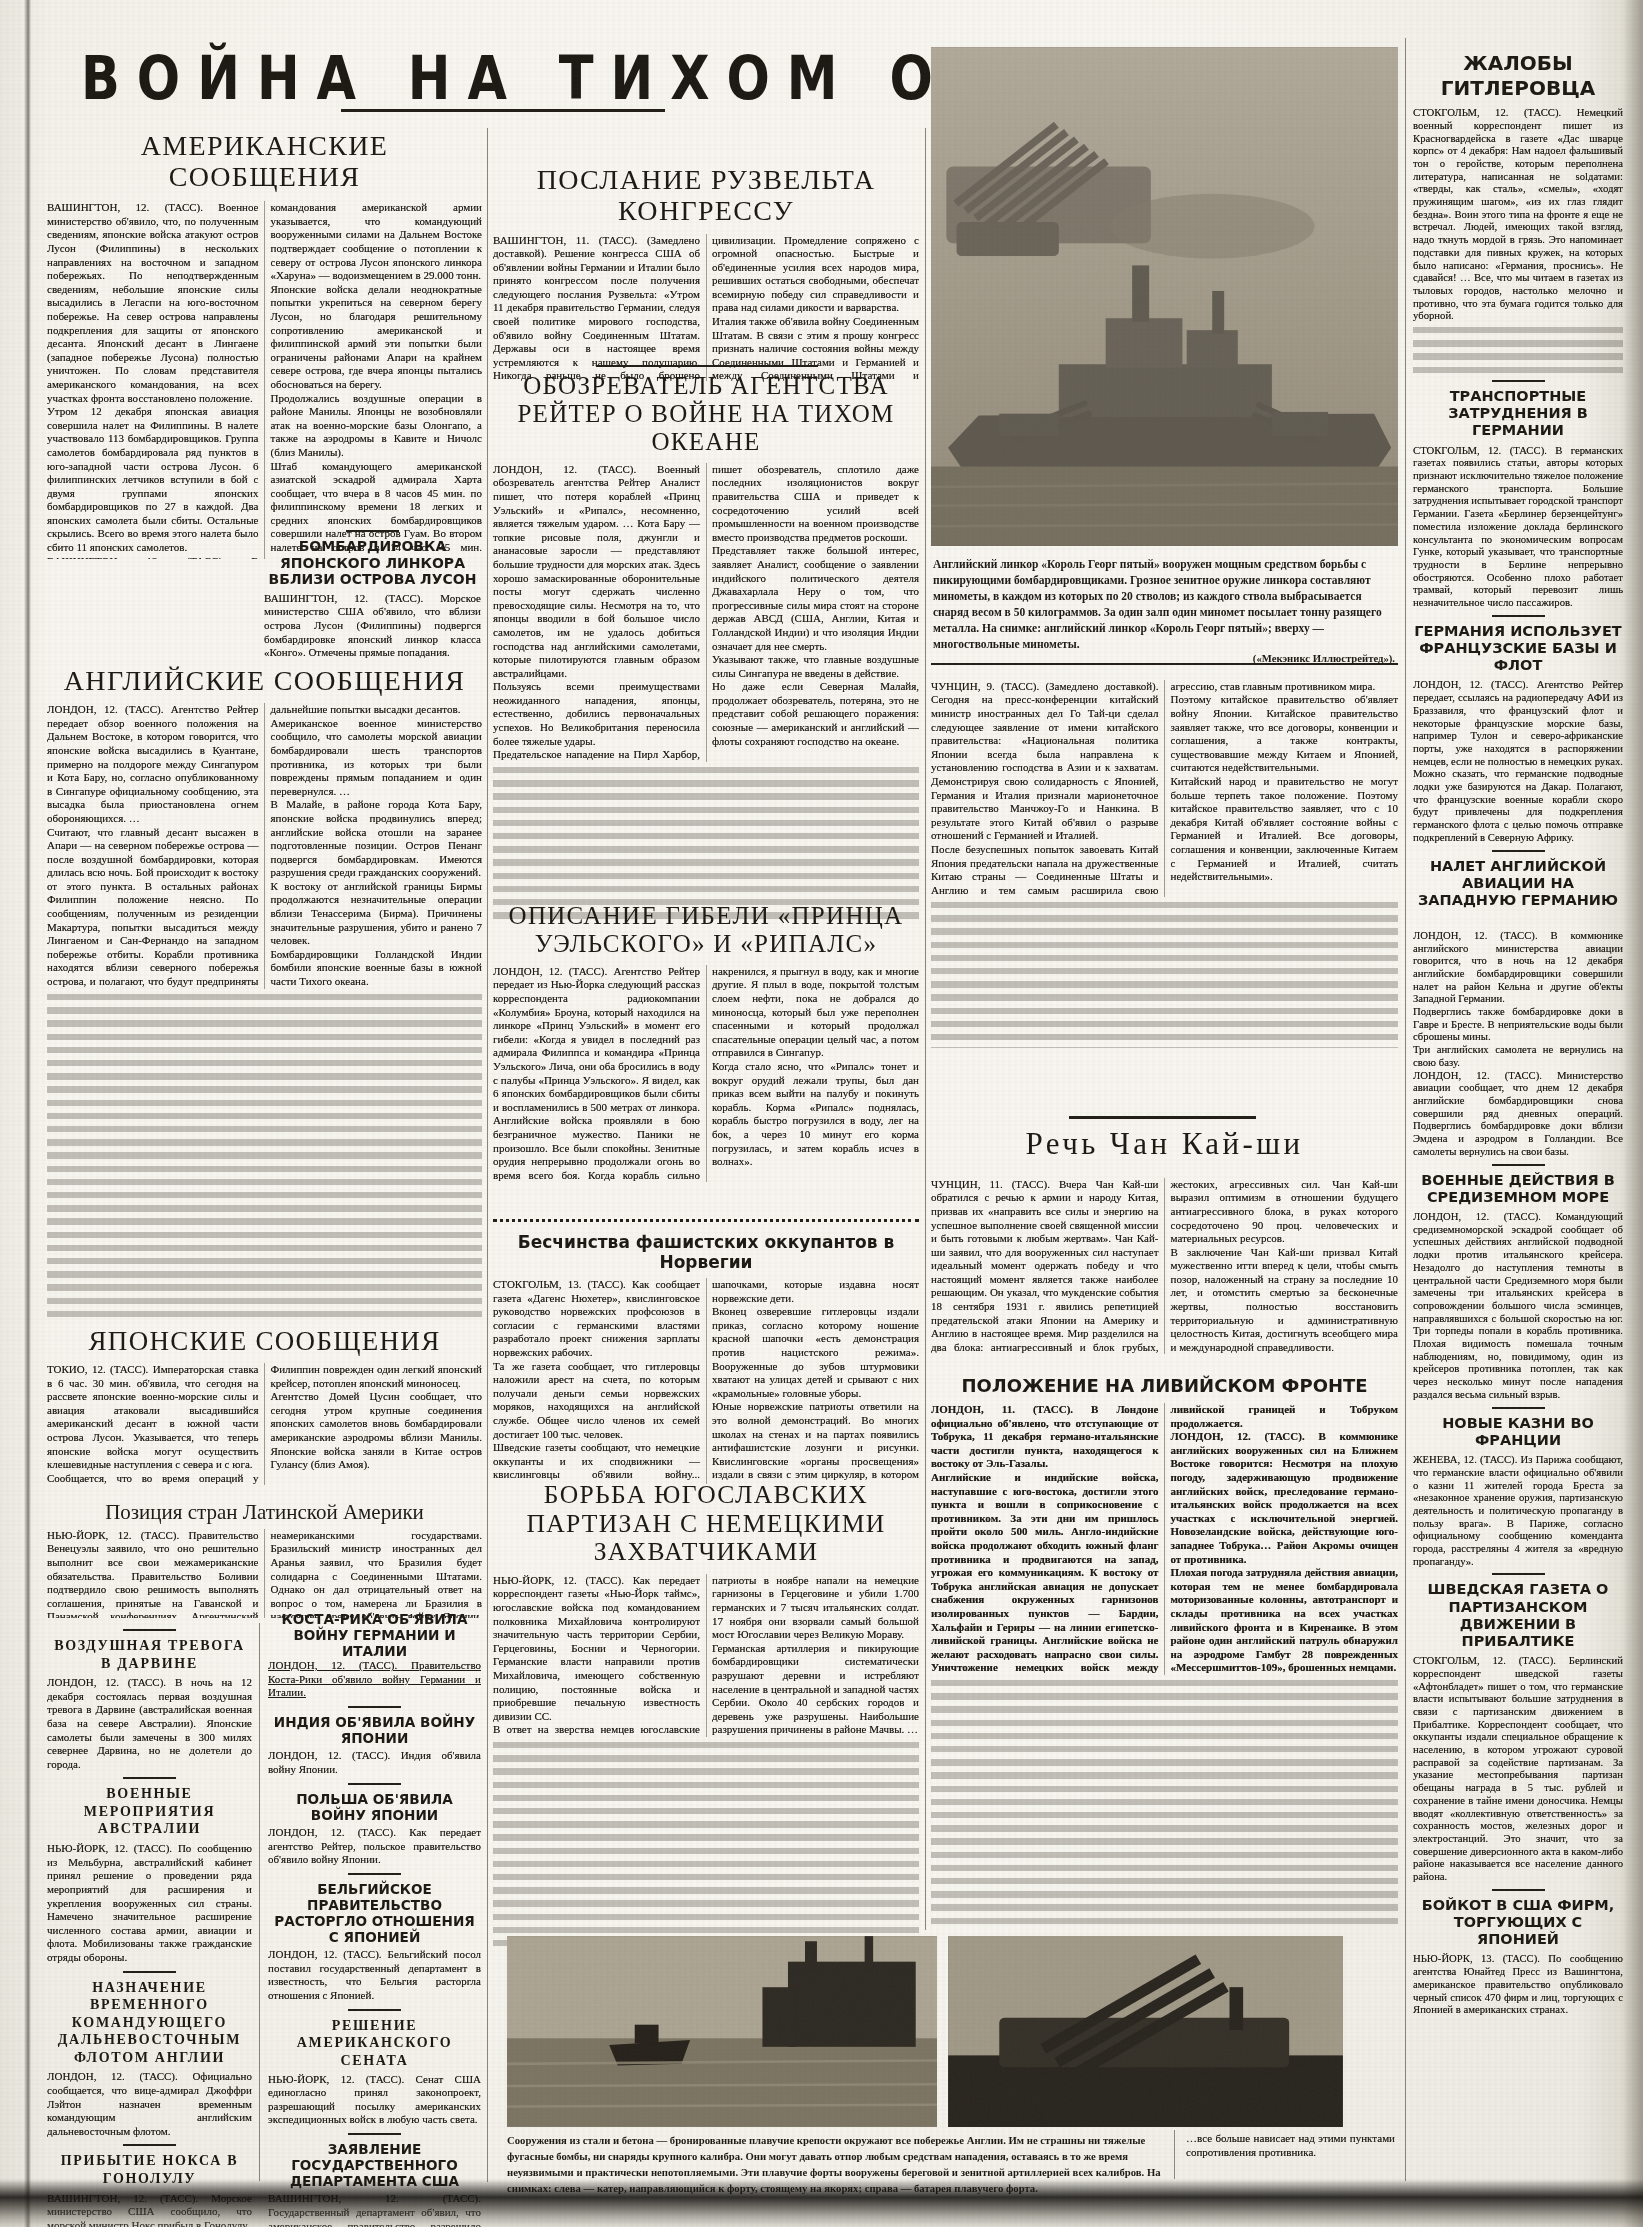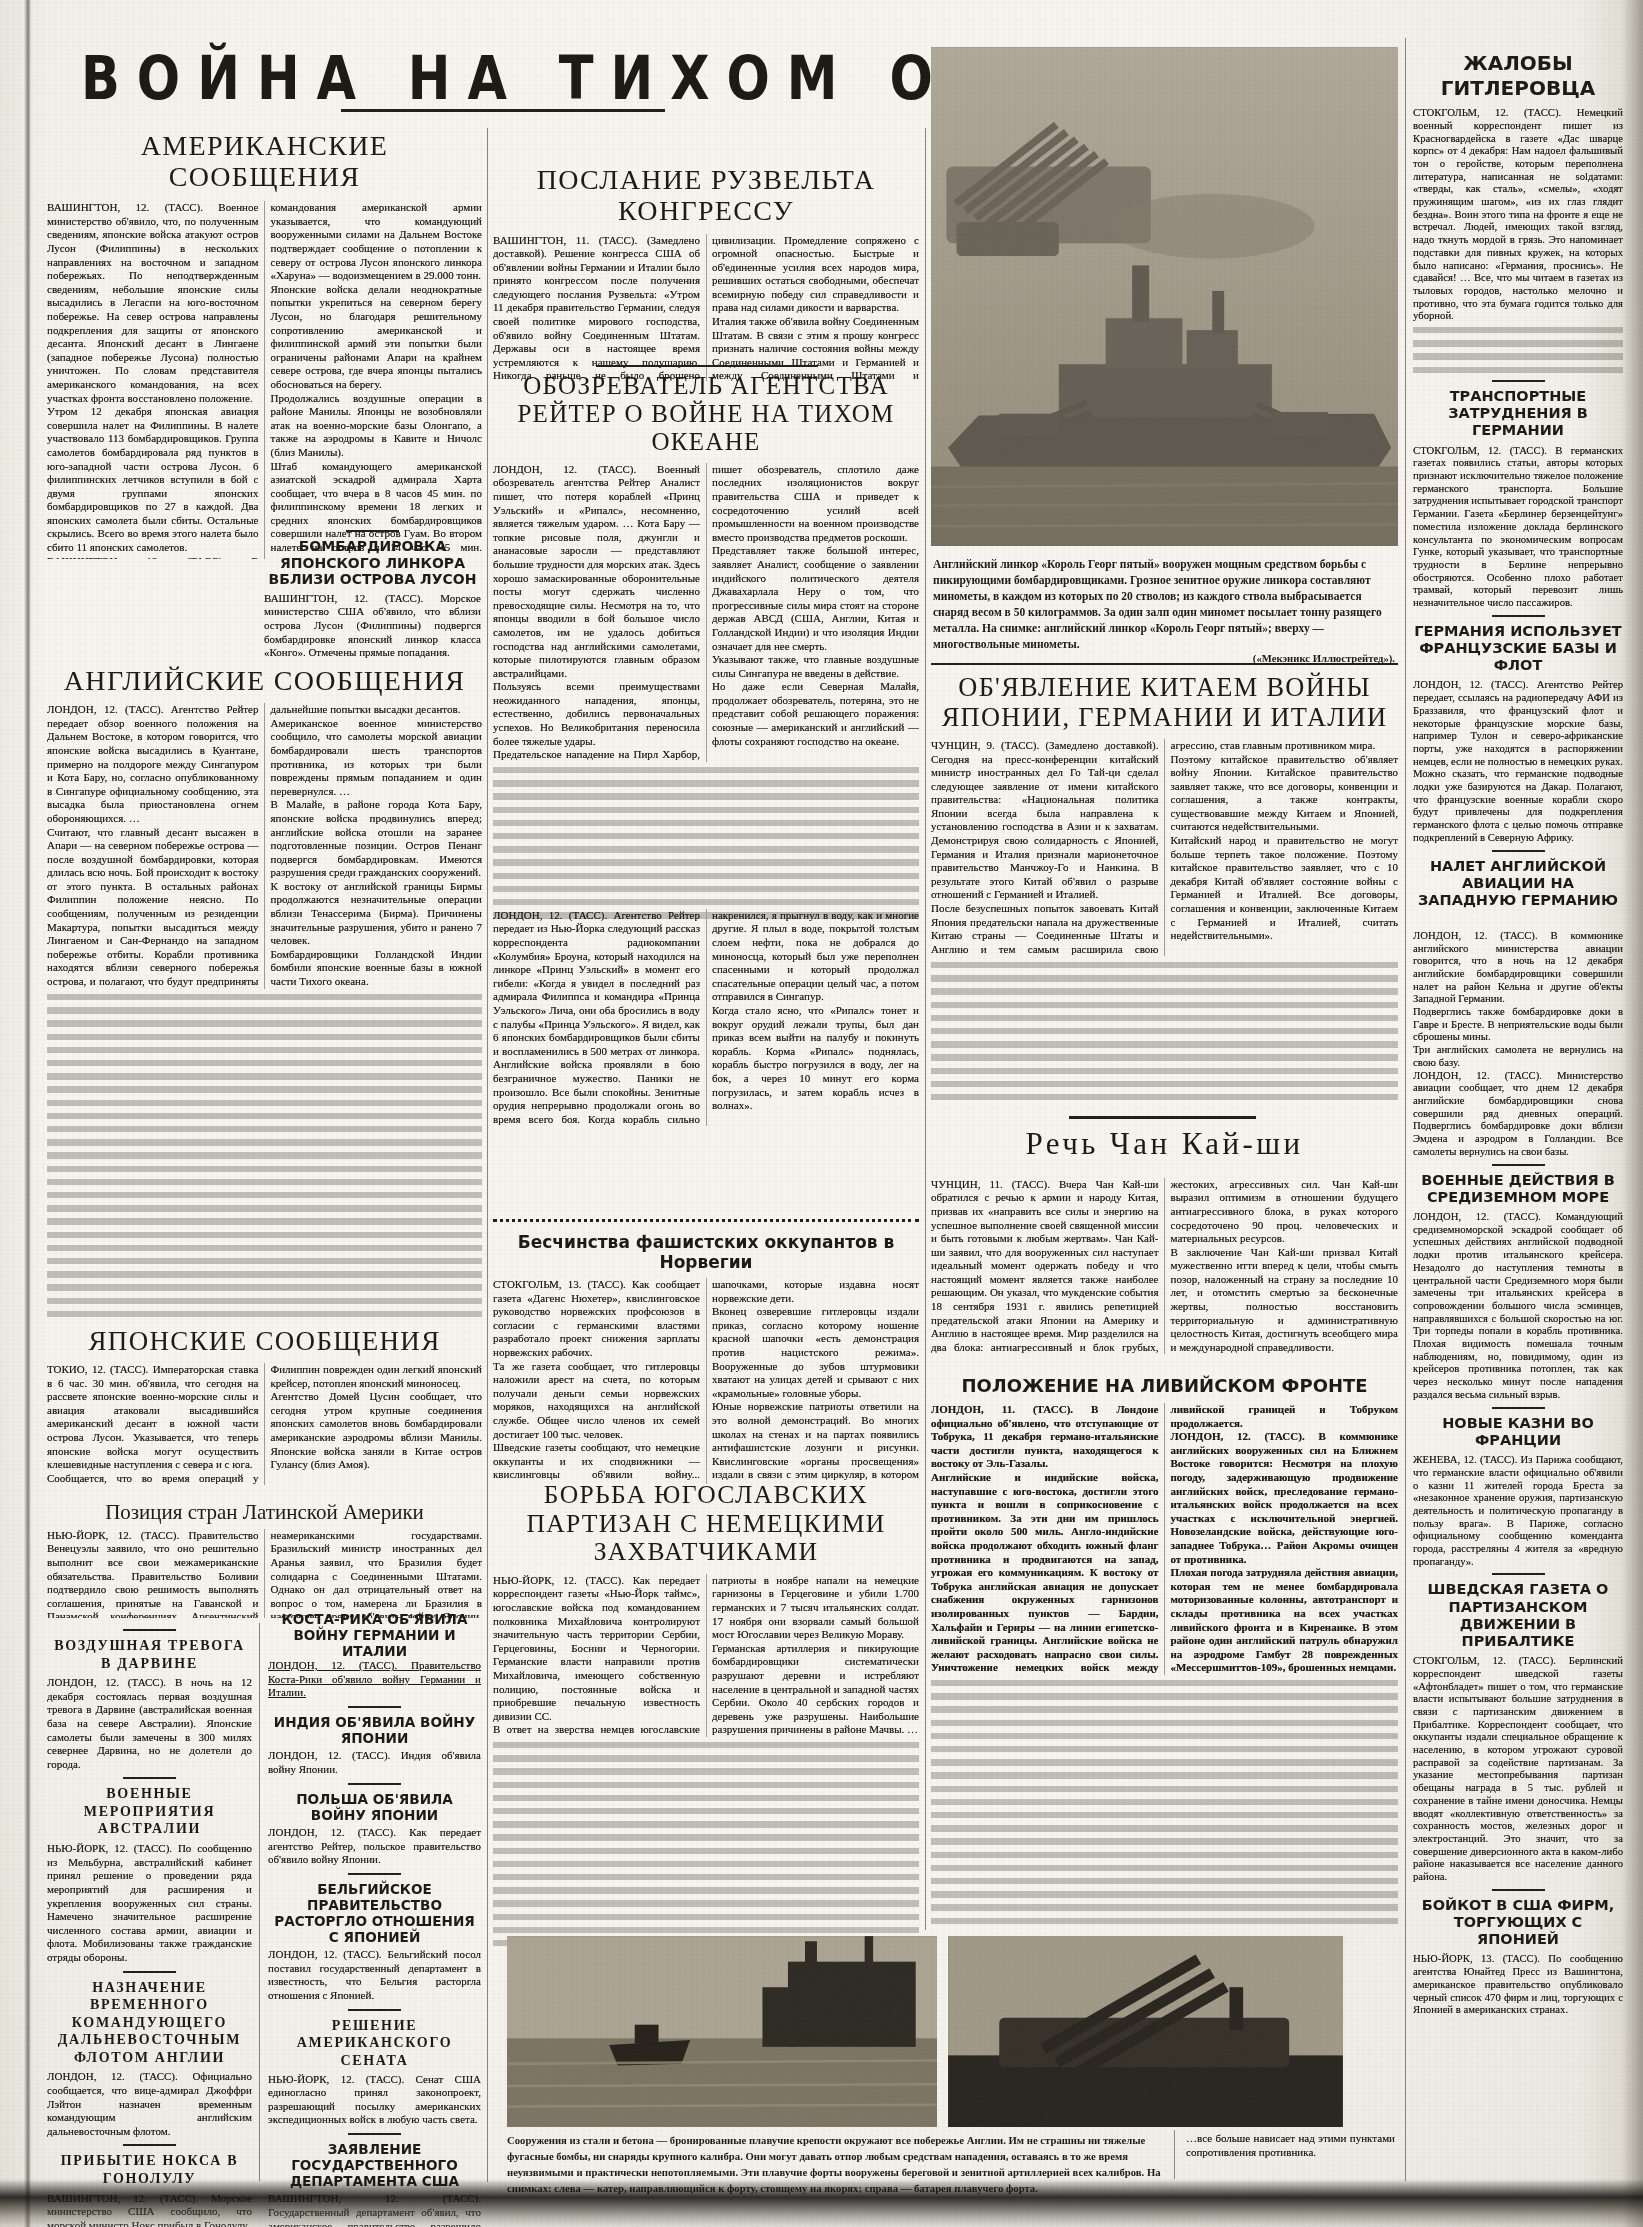--- a/index.html
+++ b/index.html
@@ -157,20 +157,21 @@
 Пользуясь всеми преимуществами неожиданного нападения, японцы, естественно, добились первоначальных успехов. Но Великобритания переносила более тяжелые удары.
 Предательское нападение на Пирл Харбор, пишет обозреватель, сплотило даже последних изоляционистов вокруг правительства США и приведет к сосредоточению усилий всей промышленности на военном производстве вместо производства предметов роскоши.
 Представляет также большой интерес, заявляет Аналист, сообщение о заявлении индийского политического деятеля Джавахарлала Неру о том, что прогрессивные силы мира стоят на стороне держав АВСД (США, Англии, Китая и Голландской Индии) и что изоляция Индии означает для нее смерть.
 Указывают также, что главные воздушные силы Сингапура не введены в действие.
 Но даже если Северная Малайя, продолжает обозреватель, потеряна, это не представит собой решающего поражения: союзные — американский и английский — флоты сохраняют господство на океане.</div>
       <div class="fill"></div>
     </div>
   </div>
 
   <div class="block" style="left:493px;top:902px;width:426px;">
+    <div class="hser" style="font-size:25px;">ОПИСАНИЕ ГИБЕЛИ «ПРИНЦА УЭЛЬСКОГО» И «РИПАЛС»</div>
     <div class="art" style="height:239px;margin-top:6.8px;">
       <div class="txt cols2">ЛОНДОН, 12. (ТАСС). Агентство Рейтер передает из Нью-Йорка следующий рассказ корреспондента радиокомпании «Колумбия» Броуна, который находился на линкоре «Принц Уэльский» в момент его гибели: «Когда я увидел в последний раз адмирала Филиппса и командира «Принца Уэльского» Лича, они оба бросились в воду с палубы «Принца Уэльского». Я видел, как 6 японских бомбардировщиков были сбиты и воспламенились в 500 метрах от линкора. Английские войска проявляли в бою безграничное мужество. Паники не произошло. Все были спокойны. Зенитные орудия непрерывно продолжали огонь во время всего боя. Когда корабль сильно накренился, я прыгнул в воду, как и многие другие. Я плыл в воде, покрытой толстым слоем нефти, пока не добрался до миноносца, который был уже переполнен спасенными и который продолжал спасательные операции целый час, а потом отправился в Сингапур.
 Когда стало ясно, что «Рипалс» тонет и вокруг орудий лежали трупы, был дан приказ всем выйти на палубу и покинуть корабль. Корма «Рипалс» поднялась, корабль быстро погрузился в воду, лег на бок, а через 10 минут его корма погрузилась, и затем корабль исчез в волнах».</div>
     </div>
   </div>
 
   <div class="dotrule" style="left:493px;top:1219px;width:426px;"></div>
 
   <div class="block" style="left:493px;top:1232px;width:426px;">
     <div class="hsans" style="font-size:17px;">Бесчинства фашистских оккупантов в Норвегии</div>
@@ -252,21 +253,20 @@
   </div>
 
   <div class="block" style="left:933px;top:556px;width:462px;">
     <span class="caption">Английский линкор «Король Георг пятый» вооружен мощным средством борьбы с пикирующими бомбардировщиками. Грозное зенитное оружие линкора составляют минометы, в каждом из которых по 20 стволов; из каждого ствола выбрасывается снаряд весом в 50 килограммов. За один залп один миномет посылает тонну разящего металла. На снимке: английский линкор «Король Георг пятый»; вверху — многоствольные минометы.</span>
     <div class="credit">(«Мекэникс Иллюстрейтед»).</div>
   </div>
 
   <div class="thinrule" style="left:931px;top:663px;width:467px;"></div>
 
   <div class="block" style="left:931px;top:673px;width:467px;">
-    <div class="hser" style="font-size:26.4px;">ОБ'ЯВЛЕНИЕ КИТАЕМ ВОЙНЫ ЯПОНИИ, ГЕРМАНИИ И ИТАЛИИ</div>
     <div class="art" style="height:368px;margin-top:6.8px;">
       <div class="txt cols2">ЧУНЦИН, 9. (ТАСС). (Замедлено доставкой). Сегодня на пресс-конференции китайский министр иностранных дел Го Тай-ци сделал следующее заявление от имени китайского правительства: «Национальная политика Японии всегда была направлена к установлению господства в Азии и к захватам. Демонстрируя свою солидарность с Японией, Германия и Италия признали марионеточное правительство Манчжоу-Го и Нанкина. В результате этого Китай об'явил о разрыве отношений с Германией и Италией.
 После безуспешных попыток завоевать Китай Япония предательски напала на дружественные Китаю страны — Соединенные Штаты и Англию и тем самым расширила свою агрессию, став главным противником мира.
 Поэтому китайское правительство об'являет войну Японии. Китайское правительство заявляет также, что все договоры, конвенции и соглашения, а также контракты, существовавшие между Китаем и Японией, считаются недействительными.
 Китайский народ и правительство не могут больше терпеть такое положение. Поэтому китайское правительство заявляет, что с 10 декабря Китай об'являет состояние войны с Германией и Италией. Все договоры, соглашения и конвенции, заключенные Китаем с Германией и Италией, считать недействительными».</div>
       <div class="fill"></div>
     </div>
   </div>
 
   <div class="thinrule" style="left:1069px;top:1116px;width:187px;height:3.4px;"></div>

